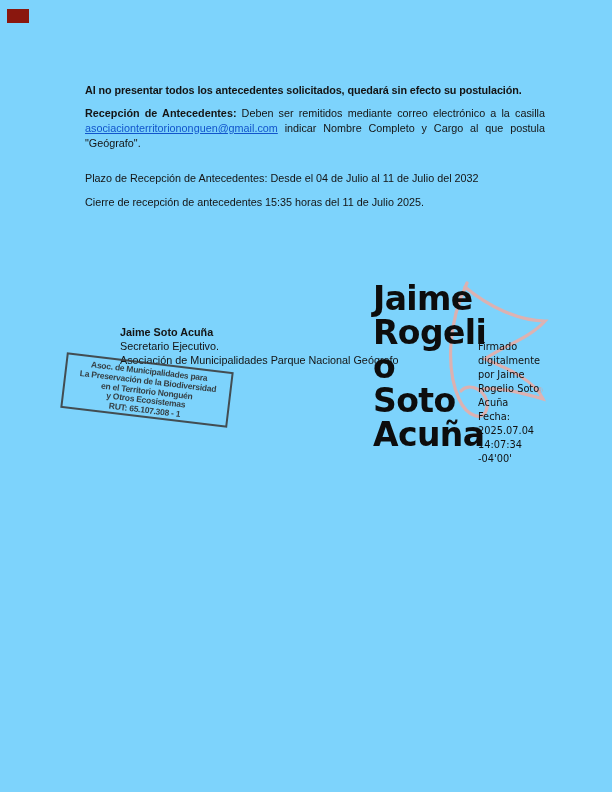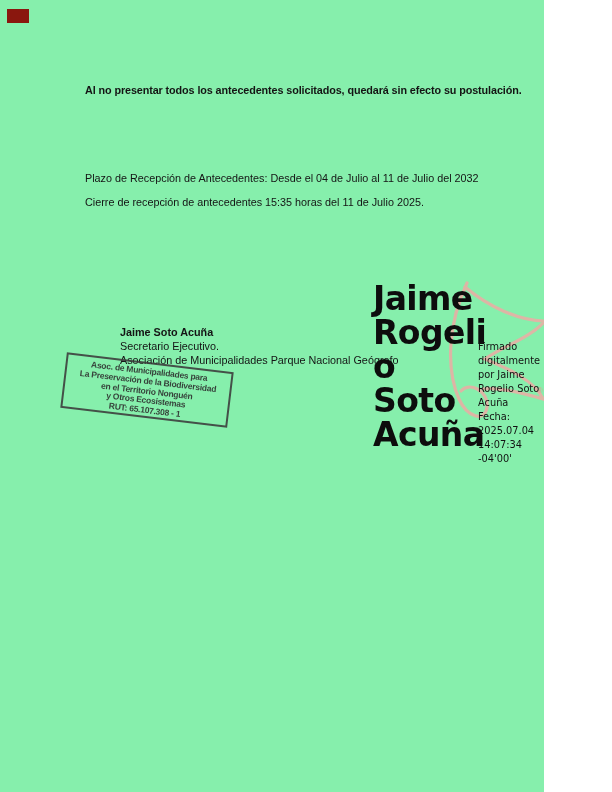--- a/index.html
+++ b/index.html
@@ -2,23 +2,23 @@
 <html><head>
 <meta charset="utf-8">
 <style>
   html, body {
     margin: 0;
     padding: 0;
     background: #ffffff;
   }
   .page {
     position: relative;
-    width: 544px;
+    width: 612px;
     height: 792px;
-    background: #86efac;
+    background: #7dd3fc;
     overflow: hidden;
     font-family: "Liberation Sans", sans-serif;
     color: #1f1f1f;
   }
   .abs { position: absolute; }
 
   .corner-mark {
     left: 7px; top: 9px;
     width: 22px; height: 14px;
     background: #8a170e;
@@ -120,20 +120,23 @@
 </style>
 </head>
 <body>
 
 <div class="page">
 
   <div class="abs corner-mark"></div>
 
   <div class="abs warning-line">Al no presentar todos los antecedentes solicitados, quedará sin efecto su postulación.</div>
 
+  <div class="abs reception-para">
+    <span class="lbl">Recepción de Antecedentes:</span><span> Deben ser remitidos mediante correo electrónico a la casilla </span><a>asociacionterritoriononguen@gmail.com</a><span> indicar Nombre Completo y Cargo al que postula "Geógrafo".</span>
+  </div>
 
   <div class="abs plazo-line">Plazo de Recepción de Antecedentes: Desde el 04 de Julio al 11 de Julio del 2032</div>
 
   <div class="abs cierre-line">Cierre de recepción de antecedentes 15:35 horas del 11 de Julio 2025.</div>
 
   <div class="abs center-signature-block">
     <div class="sig-name">Jaime Soto Acuña</div>
     <div>Secretario Ejecutivo.</div>
     <div>Asociación de Municipalidades Parque Nacional Geógrafo</div>
   </div>

